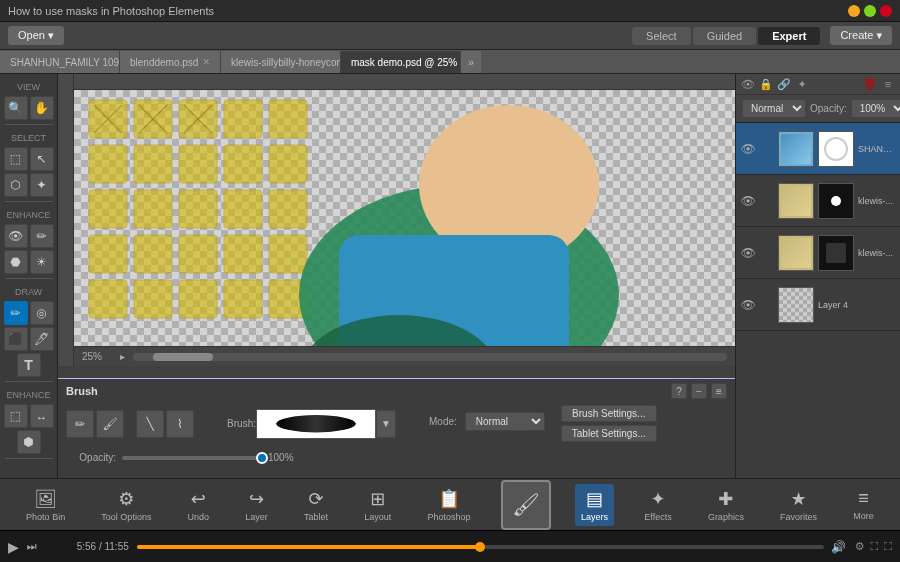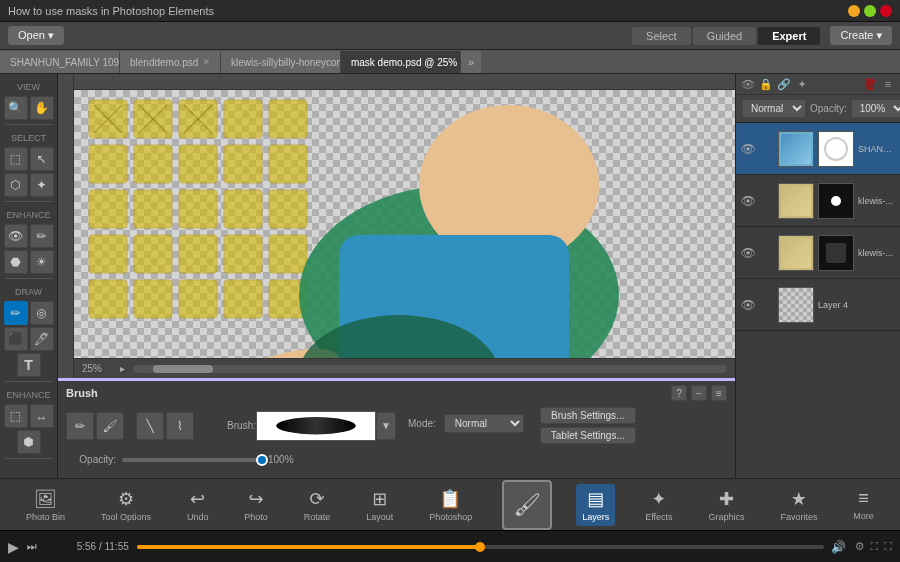--- a/index.html
+++ b/index.html
@@ -183,21 +183,21 @@
       background: #888;
       border-radius: 4px;
       position: absolute;
       left: 20px;
     }
 
     
     #brushpanel {
       height: 100px;
       background: #3c3c3c;
-      border-top: 3px solid #c4b5fd;
+      border-top: 1px solid #c4b5fd;
       display: flex;
       flex-direction: column;
       padding: 4px 8px;
     }
     #brushpanel .panel-header {
       display: flex;
       align-items: center;
       justify-content: space-between;
       margin-bottom: 6px;
     }
@@ -417,20 +417,21 @@
       flex: 1;
       overflow: hidden;
     }
 
     
     #canvas-col {
       flex: 1;
       display: flex;
       flex-direction: column;
       background: #404040;
+      gap: 12px;
     }
 
     
     .ruler-v {
       width: 16px;
       background: #4a4a4a;
       border-right: 1px solid #333;
     }
     .ruler-h {
       height: 16px;
@@ -667,21 +668,21 @@
           </div>
 
           <div style="display:flex;align-items:center;margin-left:8px;">
             <span class="brush-label">Brush:</span>
             <div class="brush-preview">
               <div class="brush-stroke"></div>
             </div>
             <div class="brush-dropdown">▼</div>
           </div>
 
-          <div class="brush-mode-row" style="margin-left:8px;">
+          <div class="brush-mode-row" style="margin-left:29px;">
             <span class="mode-label">Mode:</span>
             <select class="mode-select">
               <option>Normal</option>
               <option>Multiply</option>
               <option>Screen</option>
             </select>
           </div>
 
           <div style="display:flex;flex-direction:column;gap:3px;margin-left:12px;">
             <button class="settings-btn">Brush Settings...</button>
@@ -781,25 +782,25 @@
     <div class="bottom-tool">
       <span class="icon">⚙</span>
       <span class="label">Tool Options</span>
     </div>
     <div class="bottom-tool">
       <span class="icon">↩</span>
       <span class="label">Undo</span>
     </div>
     <div class="bottom-tool">
       <span class="icon">↪</span>
-      <span class="label">Photo</span>
+      <span class="label">Layer</span>
     </div>
     <div class="bottom-tool">
       <span class="icon">⟳</span>
-      <span class="label">Rotate</span>
+      <span class="label">Tablet</span>
     </div>
     <div class="bottom-tool">
       <span class="icon">⊞</span>
       <span class="label">Layout</span>
     </div>
     <div class="bottom-tool">
       <span class="icon">📋</span>
       <span class="label">Photoshop</span>
     </div>
 

